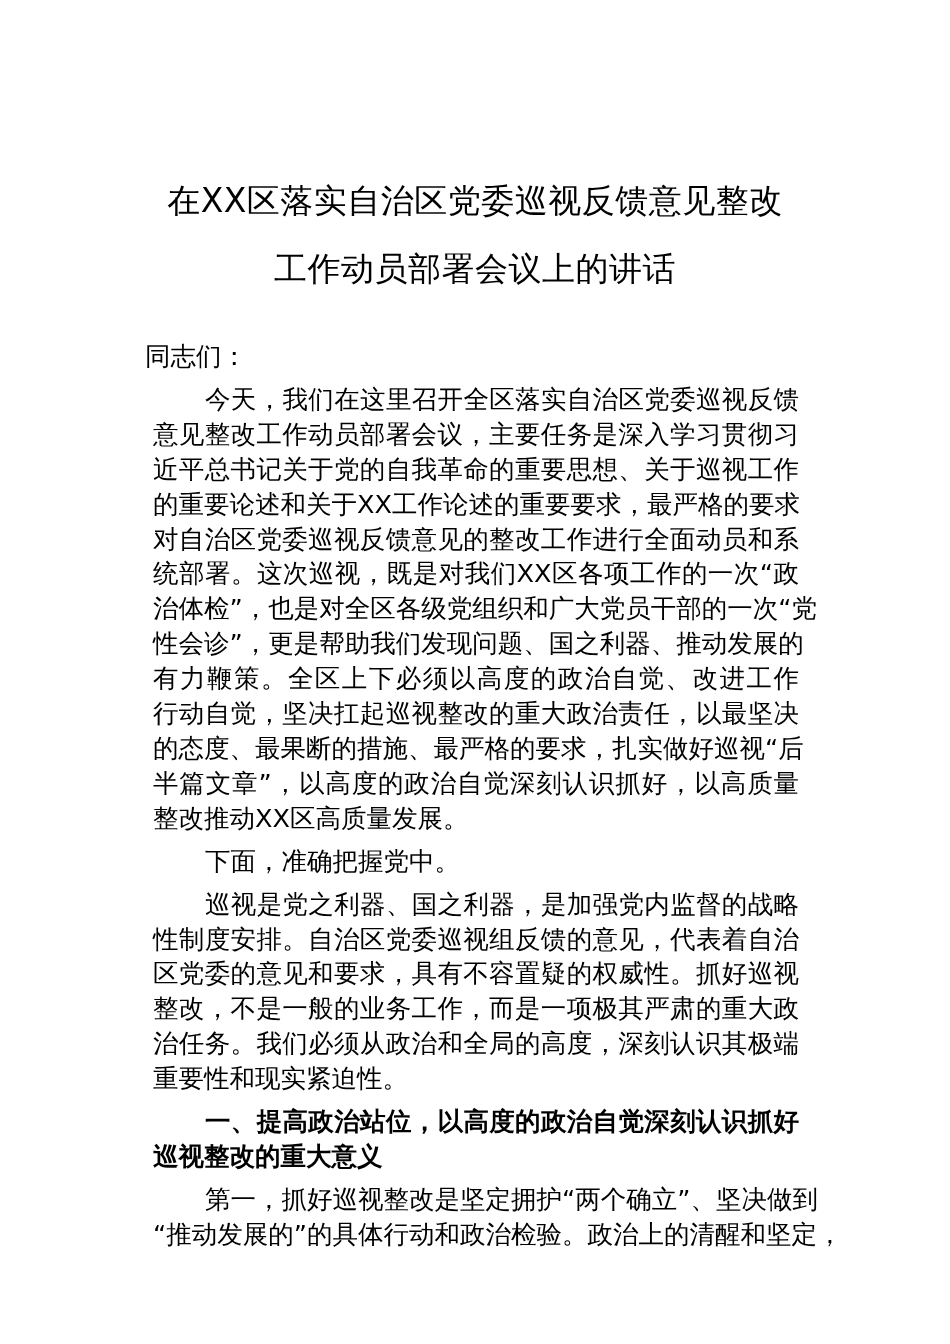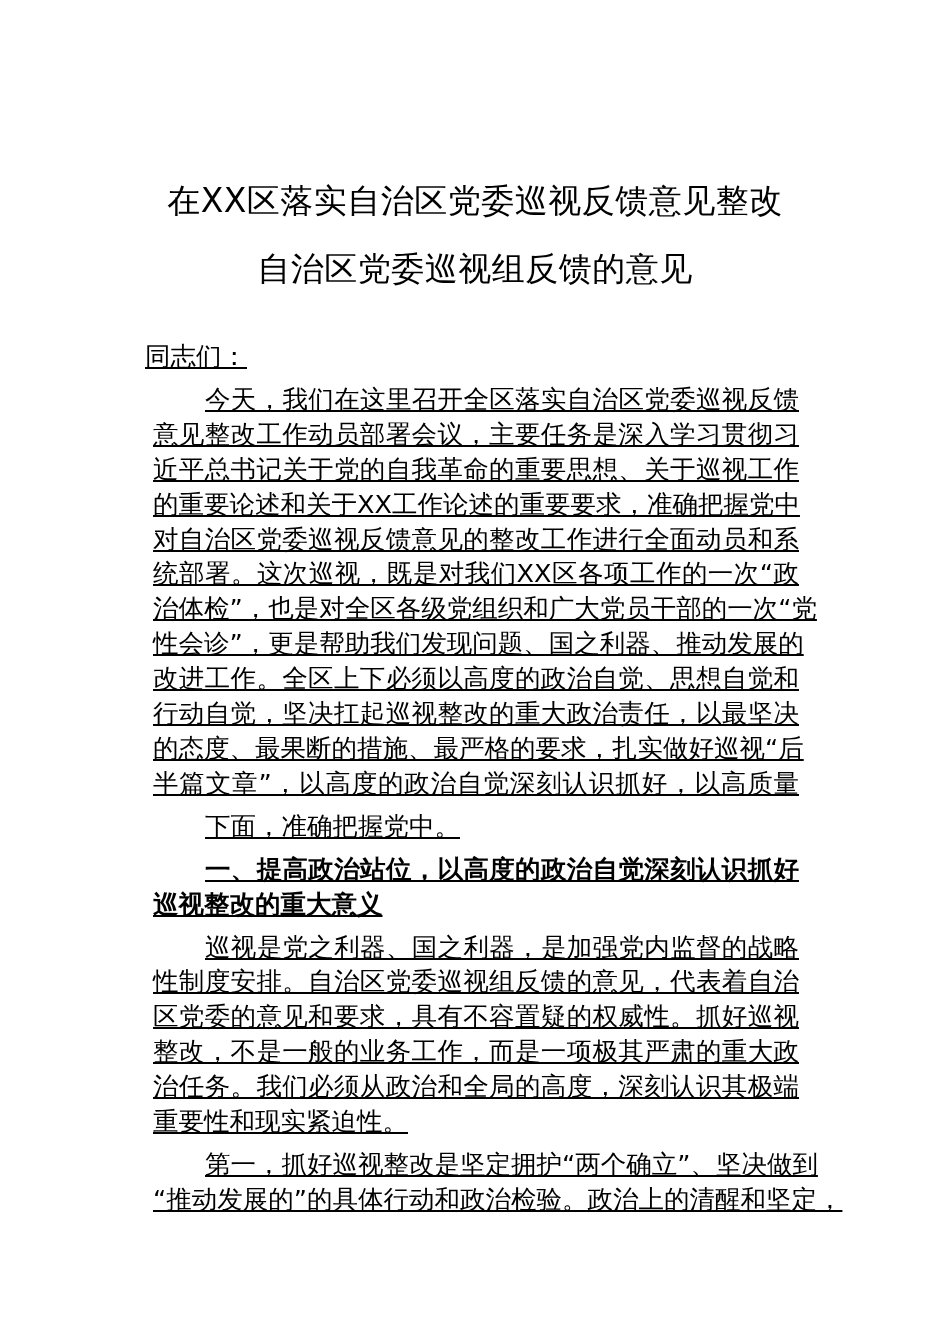--- a/index.html
+++ b/index.html
@@ -12,67 +12,68 @@
     position: absolute; left: 120px; width: 710px; text-align: center;
     font-size: 33px; line-height: 68px; top: 155px; letter-spacing: 0.5px;
   }
   .title .tline { display: block; white-space: nowrap; }
   .body {
     position: absolute; left: 145px; top: 327px; width: 662px;
     font-size: 25.5px; line-height: 34.9px;
   }
   .p { margin: 8px; text-align: justify; text-align-last: left; }
   .heading { font-weight: bold; }
-  .line { display: block; white-space: nowrap; text-align: justify; text-align-last: justify; text-decoration: underline; }
+  .line { display: block; white-space: nowrap; text-align: justify; text-align-last: justify; }
   .line.last { text-align-last: left; }
   .line.ind { padding-left: 52px; }
 </style>
 </head>
 <body>
 
 <div class="page">
   <div class="title">
     <span class="tline">在XX区落实自治区党委巡视反馈意见整改</span>
-    <span class="tline">自治区党委巡视组反馈的意见</span>
+    <span class="tline">工作动员部署会议上的讲话</span>
   </div>
 
   <div class="body">
     <span class="line last">同志们：</span>
 
     <div class="p">
       <span class="line ind">今天，我们在这里召开全区落实自治区党委巡视反馈</span>
       <span class="line">意见整改工作动员部署会议，主要任务是深入学习贯彻习</span>
       <span class="line">近平总书记关于党的自我革命的重要思想、关于巡视工作</span>
-      <span class="line">的重要论述和关于XX工作论述的重要要求，准确把握党中</span>
+      <span class="line">的重要论述和关于XX工作论述的重要要求，最严格的要求</span>
       <span class="line">对自治区党委巡视反馈意见的整改工作进行全面动员和系</span>
       <span class="line">统部署。这次巡视，既是对我们XX区各项工作的一次“政</span>
       <span class="line">治体检”，也是对全区各级党组织和广大党员干部的一次“党</span>
       <span class="line">性会诊”，更是帮助我们发现问题、国之利器、推动发展的</span>
-      <span class="line">改进工作。全区上下必须以高度的政治自觉、思想自觉和</span>
+      <span class="line">有力鞭策。全区上下必须以高度的政治自觉、改进工作</span>
       <span class="line">行动自觉，坚决扛起巡视整改的重大政治责任，以最坚决</span>
       <span class="line">的态度、最果断的措施、最严格的要求，扎实做好巡视“后</span>
       <span class="line">半篇文章”，以高度的政治自觉深刻认识抓好，以高质量</span>
+      <span class="line last">整改推动XX区高质量发展。</span>
     </div>
 
     <div class="p">
       <span class="line ind last">下面，准确把握党中。</span>
-    </div>
-
-    <div class="p heading">
-      <span class="line ind">一、提高政治站位，以高度的政治自觉深刻认识抓好</span>
-      <span class="line last">巡视整改的重大意义</span>
     </div>
 
     <div class="p">
       <span class="line ind">巡视是党之利器、国之利器，是加强党内监督的战略</span>
       <span class="line">性制度安排。自治区党委巡视组反馈的意见，代表着自治</span>
       <span class="line">区党委的意见和要求，具有不容置疑的权威性。抓好巡视</span>
       <span class="line">整改，不是一般的业务工作，而是一项极其严肃的重大政</span>
       <span class="line">治任务。我们必须从政治和全局的高度，深刻认识其极端</span>
       <span class="line last">重要性和现实紧迫性。</span>
     </div>
 
+    <div class="p heading">
+      <span class="line ind">一、提高政治站位，以高度的政治自觉深刻认识抓好</span>
+      <span class="line last">巡视整改的重大意义</span>
+    </div>
+
     <div class="p">
       <span class="line ind">第一，抓好巡视整改是坚定拥护“两个确立”、坚决做到</span>
       <span class="line">“推动发展的”的具体行动和政治检验。政治上的清醒和坚定，</span>
     </div>
   </div>
 </div>
 
 </body></html>

